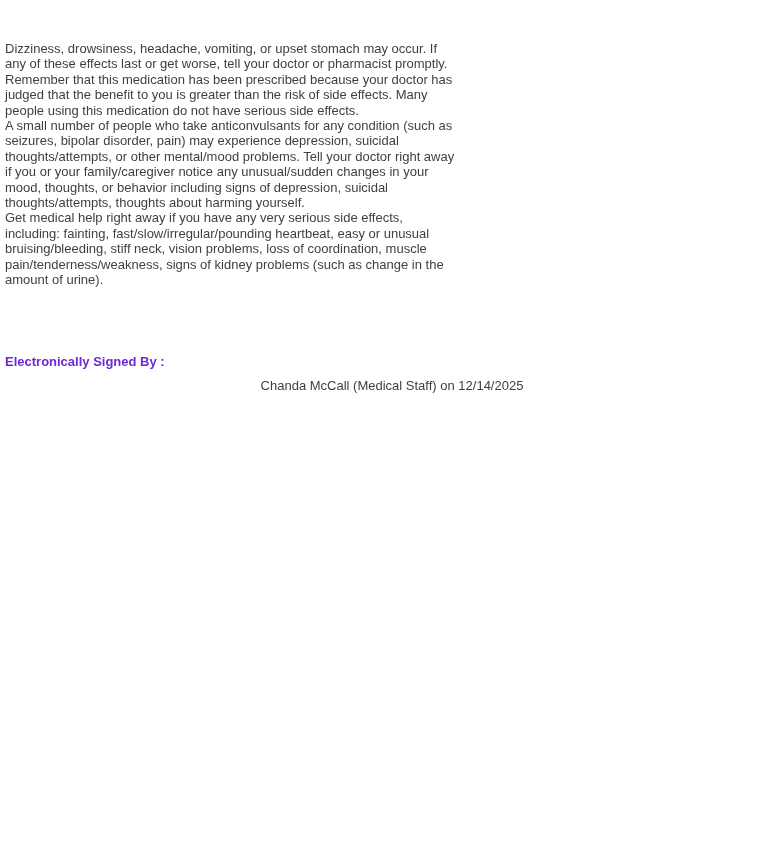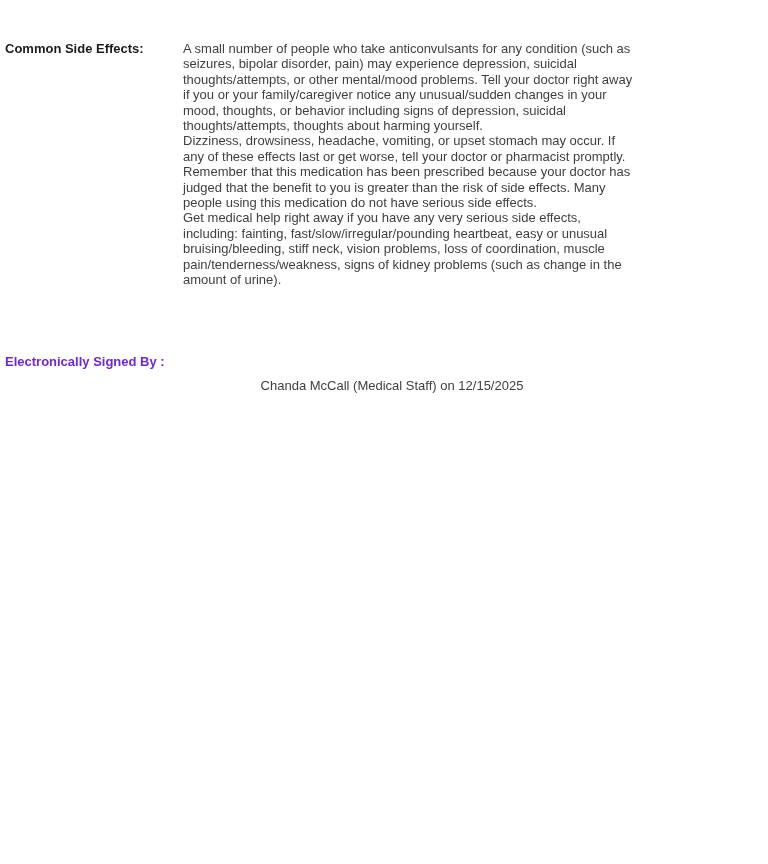--- a/index.html
+++ b/index.html
@@ -59,38 +59,37 @@
     color: #3f3f3f;
     line-height: 15.4px;
   }
 </style>
 </head>
 <body>
 
 <div>
 
   <div class="se-row">
-    <div class="se-label">Common Side Effects:</div>
     <div class="se-text">
+      <p>Dizziness, drowsiness, headache, vomiting, or upset stomach may occur. If
+any of these effects last or get worse, tell your doctor or pharmacist promptly.
+Remember that this medication has been prescribed because your doctor has
+judged that the benefit to you is greater than the risk of side effects. Many
+people using this medication do not have serious side effects.</p>
       <p>A small number of people who take anticonvulsants for any condition (such as
 seizures, bipolar disorder, pain) may experience depression, suicidal
 thoughts/attempts, or other mental/mood problems. Tell your doctor right away
 if you or your family/caregiver notice any unusual/sudden changes in your
 mood, thoughts, or behavior including signs of depression, suicidal
 thoughts/attempts, thoughts about harming yourself.</p>
-      <p>Dizziness, drowsiness, headache, vomiting, or upset stomach may occur. If
-any of these effects last or get worse, tell your doctor or pharmacist promptly.
-Remember that this medication has been prescribed because your doctor has
-judged that the benefit to you is greater than the risk of side effects. Many
-people using this medication do not have serious side effects.</p>
       <p>Get medical help right away if you have any very serious side effects,
 including: fainting, fast/slow/irregular/pounding heartbeat, easy or unusual
 bruising/bleeding, stiff neck, vision problems, loss of coordination, muscle
 pain/tenderness/weakness, signs of kidney problems (such as change in the
 amount of urine).</p>
     </div>
   </div>
 
   <div class="signed-label">Electronically Signed By :</div>
 
-  <div class="signed-line">Chanda McCall (Medical Staff) on 12/15/2025</div>
+  <div class="signed-line">Chanda McCall (Medical Staff) on 12/14/2025</div>
 
 </div>
 
 </body></html>

